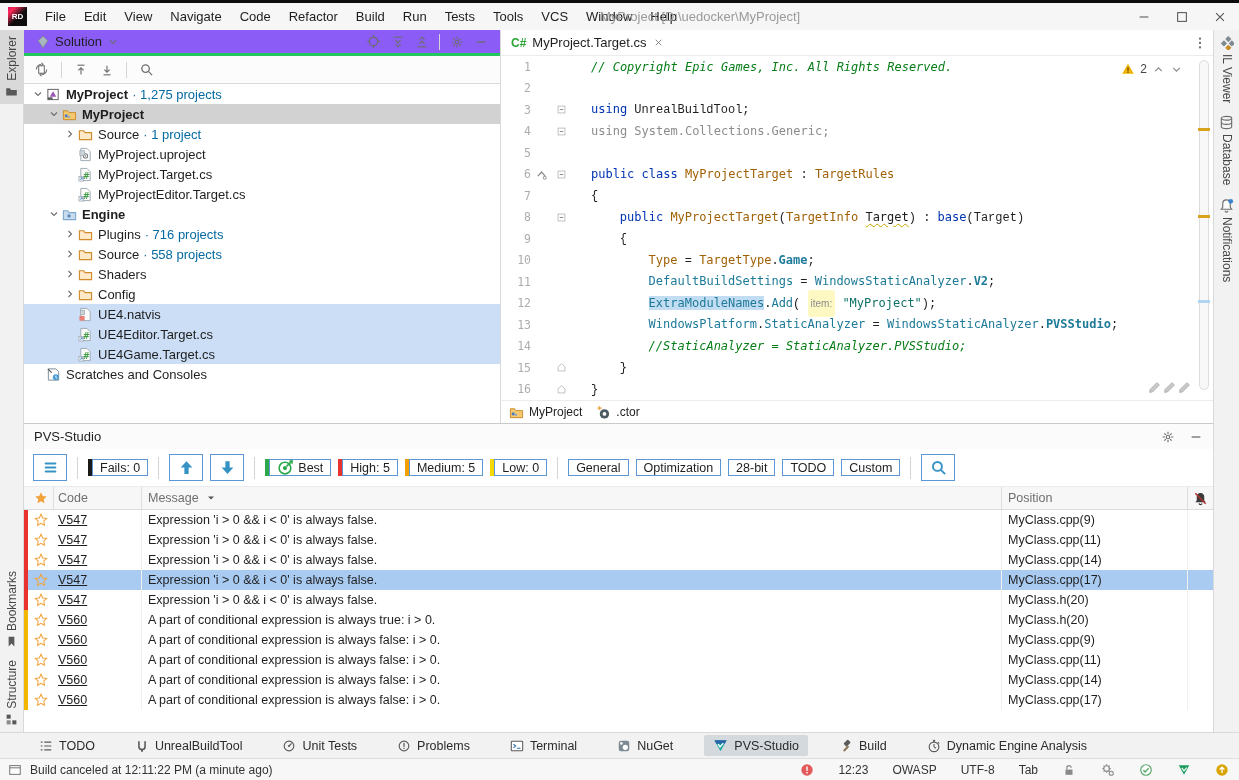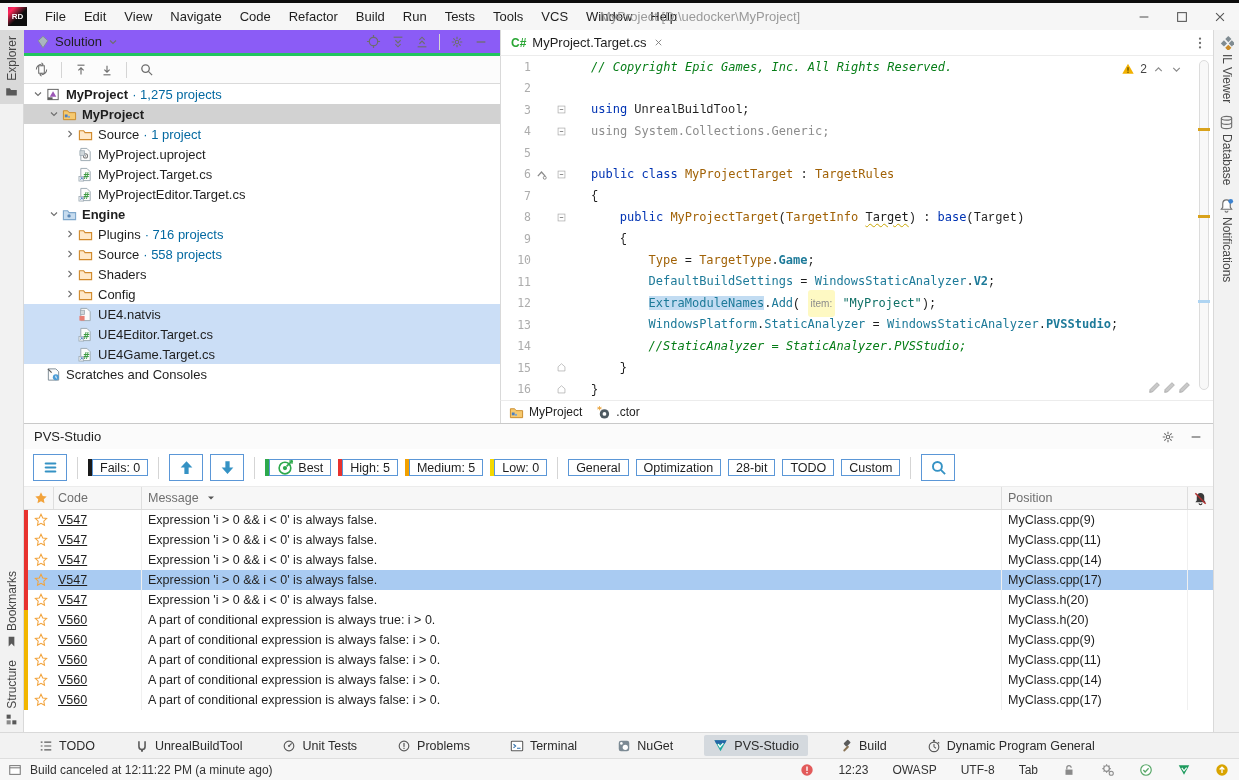--- a/index.html
+++ b/index.html
@@ -1098,21 +1098,21 @@
     </div>
     <div class="tool-item">
       <span class="icon">
         <svg width="14" height="14" viewBox="0 0 16 16" fill="none" xmlns="http://www.w3.org/2000/svg">
           <circle cx="8" cy="9" r="5.5" stroke="#5a5a5a" stroke-width="1.3"></circle>
           <rect x="6.8" y="1" width="2.4" height="2" fill="#5a5a5a"></rect>
           <path d="M8 9V5.8M8 9l2.3 1.5" stroke="#5a5a5a" stroke-width="1.2"></path>
           <path d="M12.5 3.5l1.5 1.5" stroke="#5a5a5a" stroke-width="1.3"></path>
         </svg>
       </span>
-      <span>Dynamic Program General</span>
+      <span>Dynamic Engine Analysis</span>
     </div>
   </div>
 
 <div id="statusbar" class="abs">
   <span class="icon" id="sb-window-icon">
       <svg width="14" height="14" viewBox="0 0 16 16" fill="none" xmlns="http://www.w3.org/2000/svg">
         <rect x="2" y="3" width="12" height="10" stroke="#7a7a7a" stroke-width="1.2" fill="#fff"></rect>
         <path d="M2 5.5h12" stroke="#7a7a7a" stroke-width="1.2"></path>
       </svg>
     </span>

